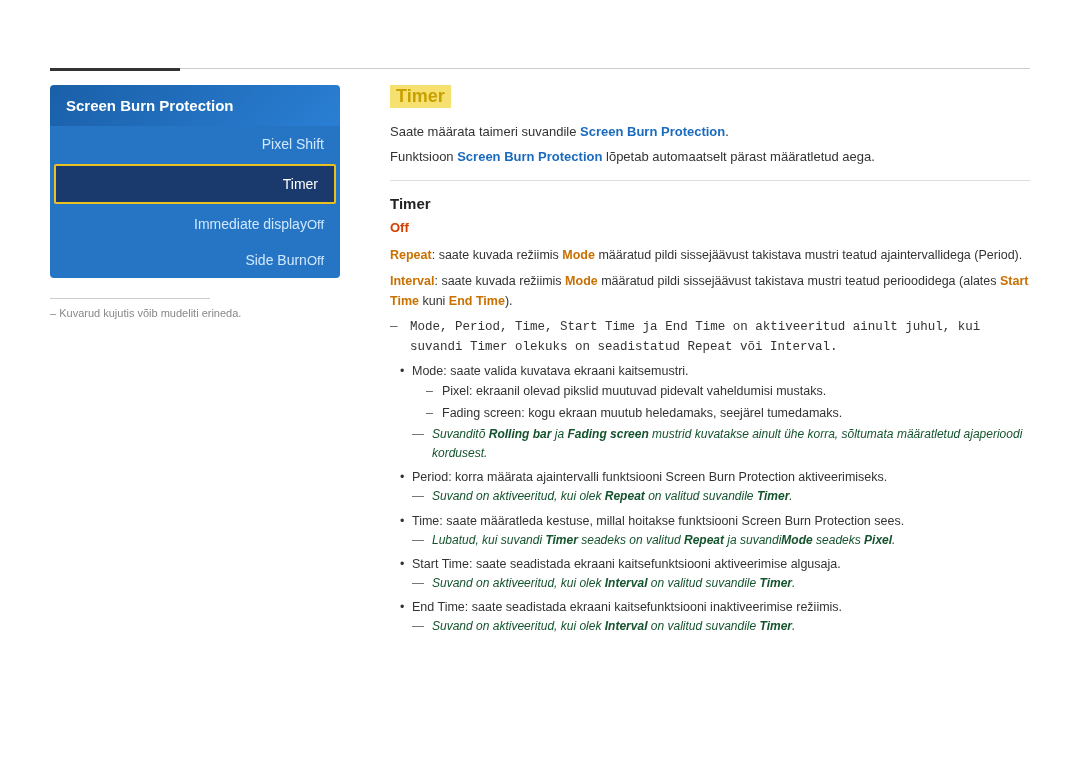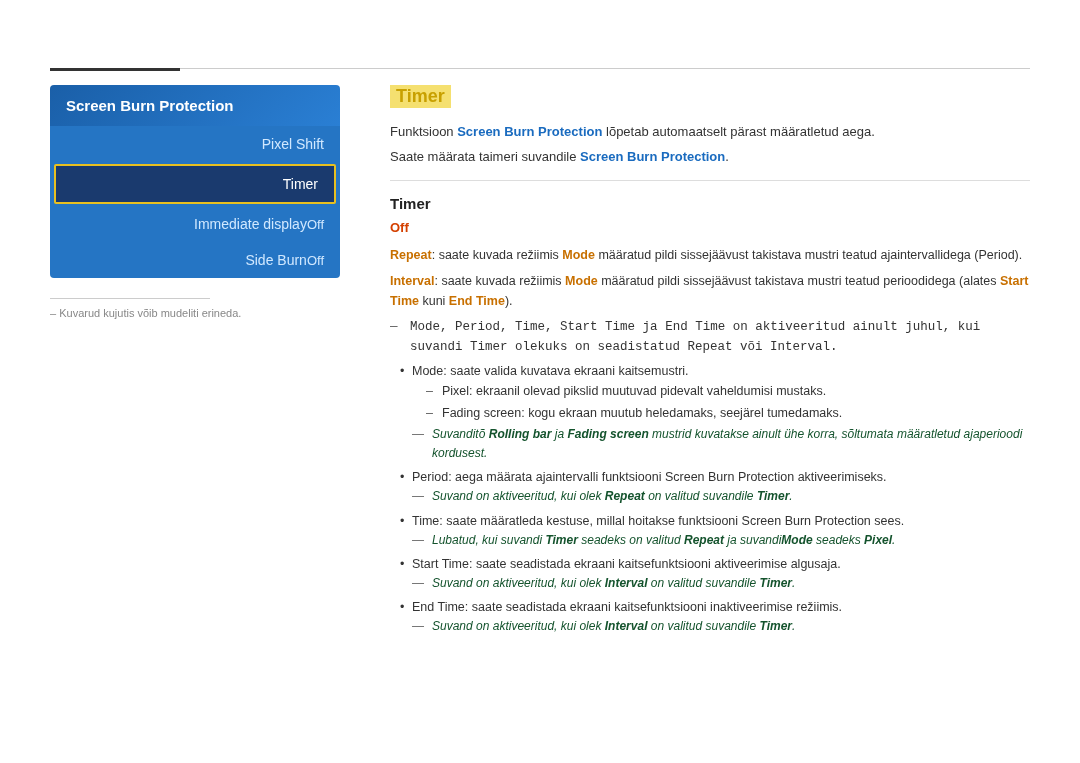--- a/index.html
+++ b/index.html
@@ -263,24 +263,24 @@
     <div class="sidebar-note-divider"></div>
     <div class="sidebar-note-text">– Kuvarud kujutis võib mudeliti erineda.</div>
   </div>
 </div>
 
 <div class="main-content">
 
   <div class="section-title">Timer</div>
 
   <p class="intro-text">
-    <span>Funktsioon </span><strong class="highlight-blue">Screen Burn Protection</strong><span> lõpetab automaatselt pärast määratletud aega.</span>
+    <span>Saate määrata taimeri suvandile </span><span class="highlight-blue">Screen Burn Protection</span><span>.</span>
   </p>
   <p class="intro-text">
-    <span>Saate määrata taimeri suvandile </span><span class="highlight-blue">Screen Burn Protection</span><span>.</span>
+    <span>Funktsioon </span><strong class="highlight-blue">Screen Burn Protection</strong><span> lõpetab automaatselt pärast määratletud aega.</span>
   </p>
 
   <div class="content-divider"></div>
 
   <div class="timer-subtitle">Timer</div>
 
   <div class="status-off">Off</div>
 
   <p class="body-text">
     <span class="bold-orange">Repeat</span><span>: saate kuvada režiimis </span><span class="bold-orange">Mode</span><span> määratud pildi sissejäävust takistava mustri teatud ajaintervallidega (Period).</span>
@@ -297,21 +297,21 @@
   <ul class="bullet-list">
 
     <li>
       <span class="bold">Mode</span><span>: saate valida kuvatava ekraani kaitsemustri.</span>
       <div class="sub-dash"><span class="bold">Pixel</span>: ekraanil olevad pikslid muutuvad pidevalt vaheldumisi mustaks.</div>
       <div class="sub-dash"><span class="bold">Fading screen</span>: kogu ekraan muutub heledamaks, seejärel tumedamaks.</div>
       <div class="note-dash">Suvanditõ <strong>Rolling bar</strong> ja <strong>Fading screen</strong> mustrid kuvatakse ainult ühe korra, sõltumata määratletud ajaperioodi kordusest.</div>
     </li>
 
     <li>
-      <span class="bold">Period</span><span>: aega määrata ajaintervalli funktsiooni </span><span class="bold-blue">Screen Burn Protection</span><span> aktiveerimiseks.</span>
+      <span class="bold">Period</span><span>: korra määrata ajaintervalli funktsiooni </span><span class="bold-blue">Screen Burn Protection</span><span> aktiveerimiseks.</span>
       <div class="note-dash">Suvand on aktiveeritud, kui olek <strong>Repeat</strong> on valitud suvandile <strong>Timer</strong>.</div>
     </li>
 
     <li>
       <span class="bold">Time</span><span>: saate määratleda kestuse, millal hoitakse funktsiooni </span><span class="bold-blue">Screen Burn Protection</span><span> sees.</span>
       <div class="note-dash">Lubatud, kui suvandi <strong>Timer</strong> seadeks on valitud <strong>Repeat</strong> ja suvandi<strong>Mode</strong> seadeks <strong>Pixel</strong>.</div>
     </li>
 
     <li>
       <span class="bold">Start Time</span><span>: saate seadistada ekraani kaitsefunktsiooni aktiveerimise algusaja.</span>

